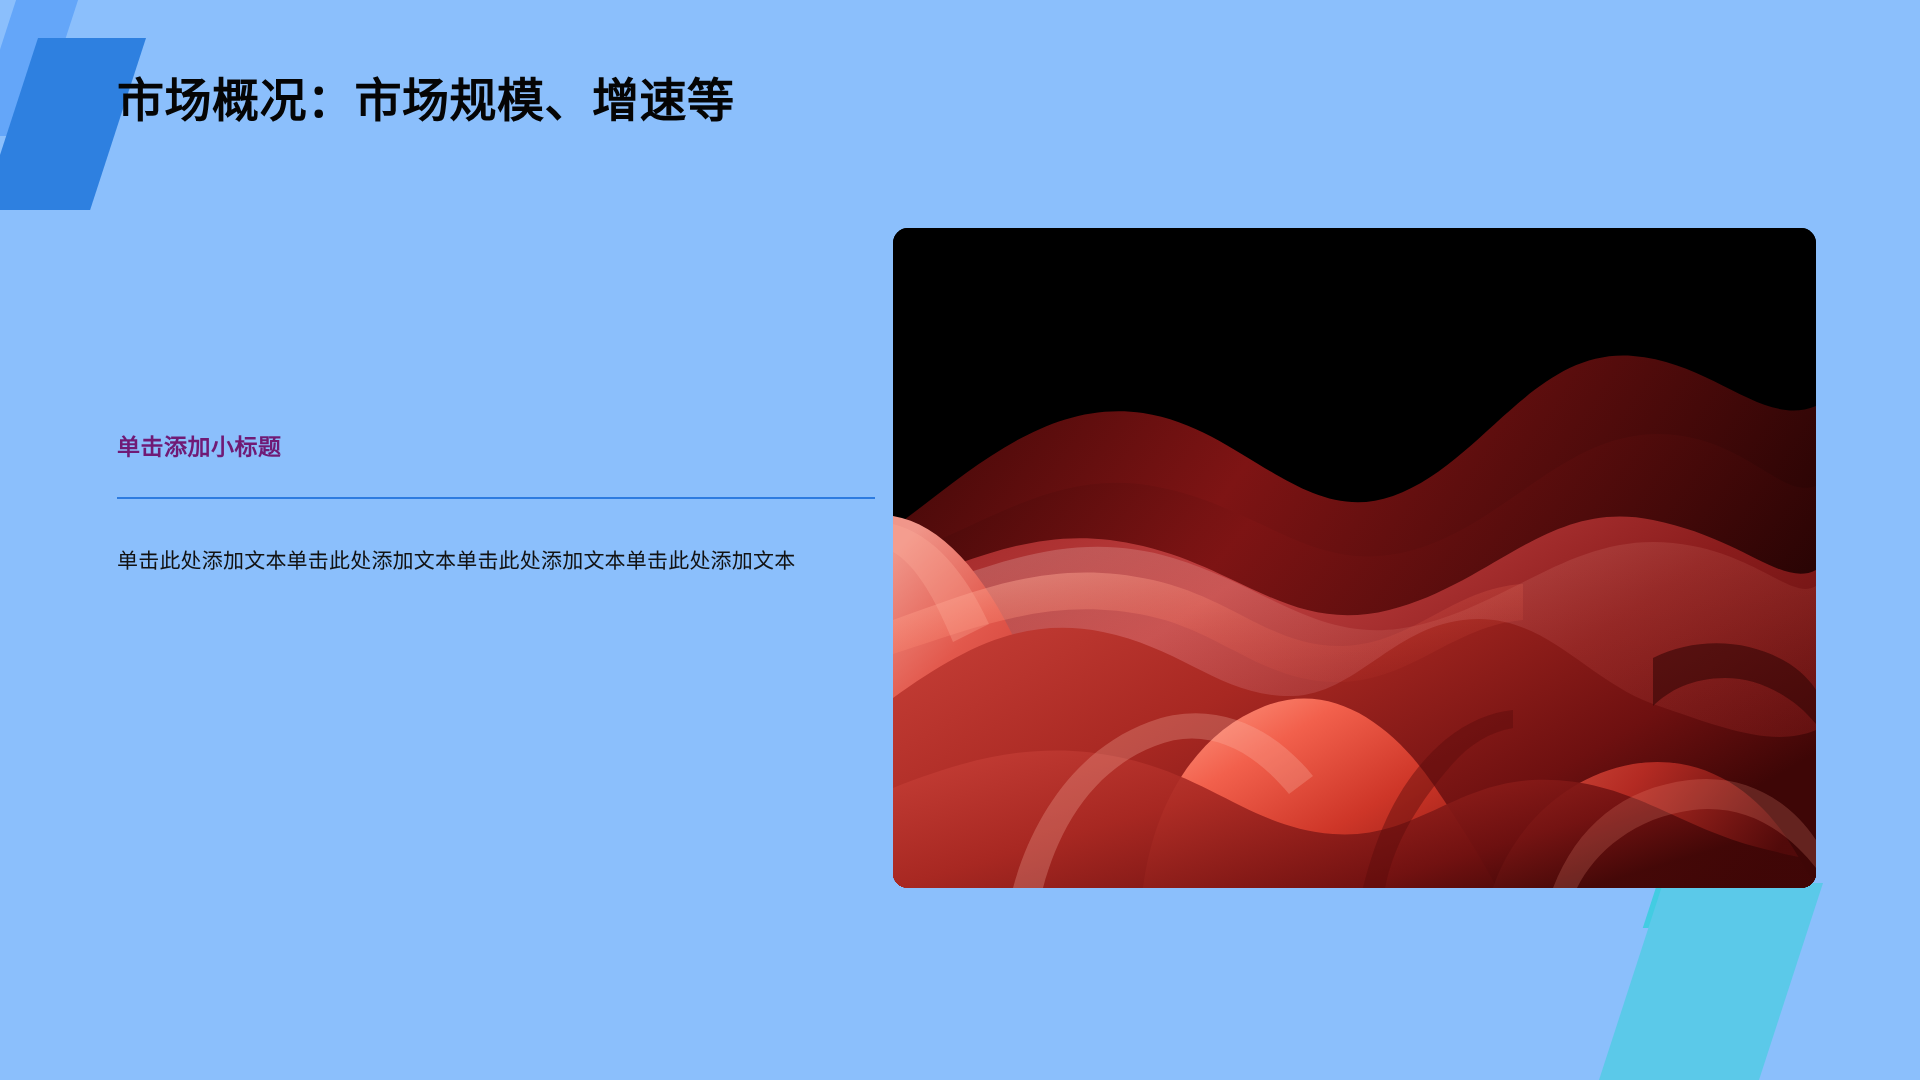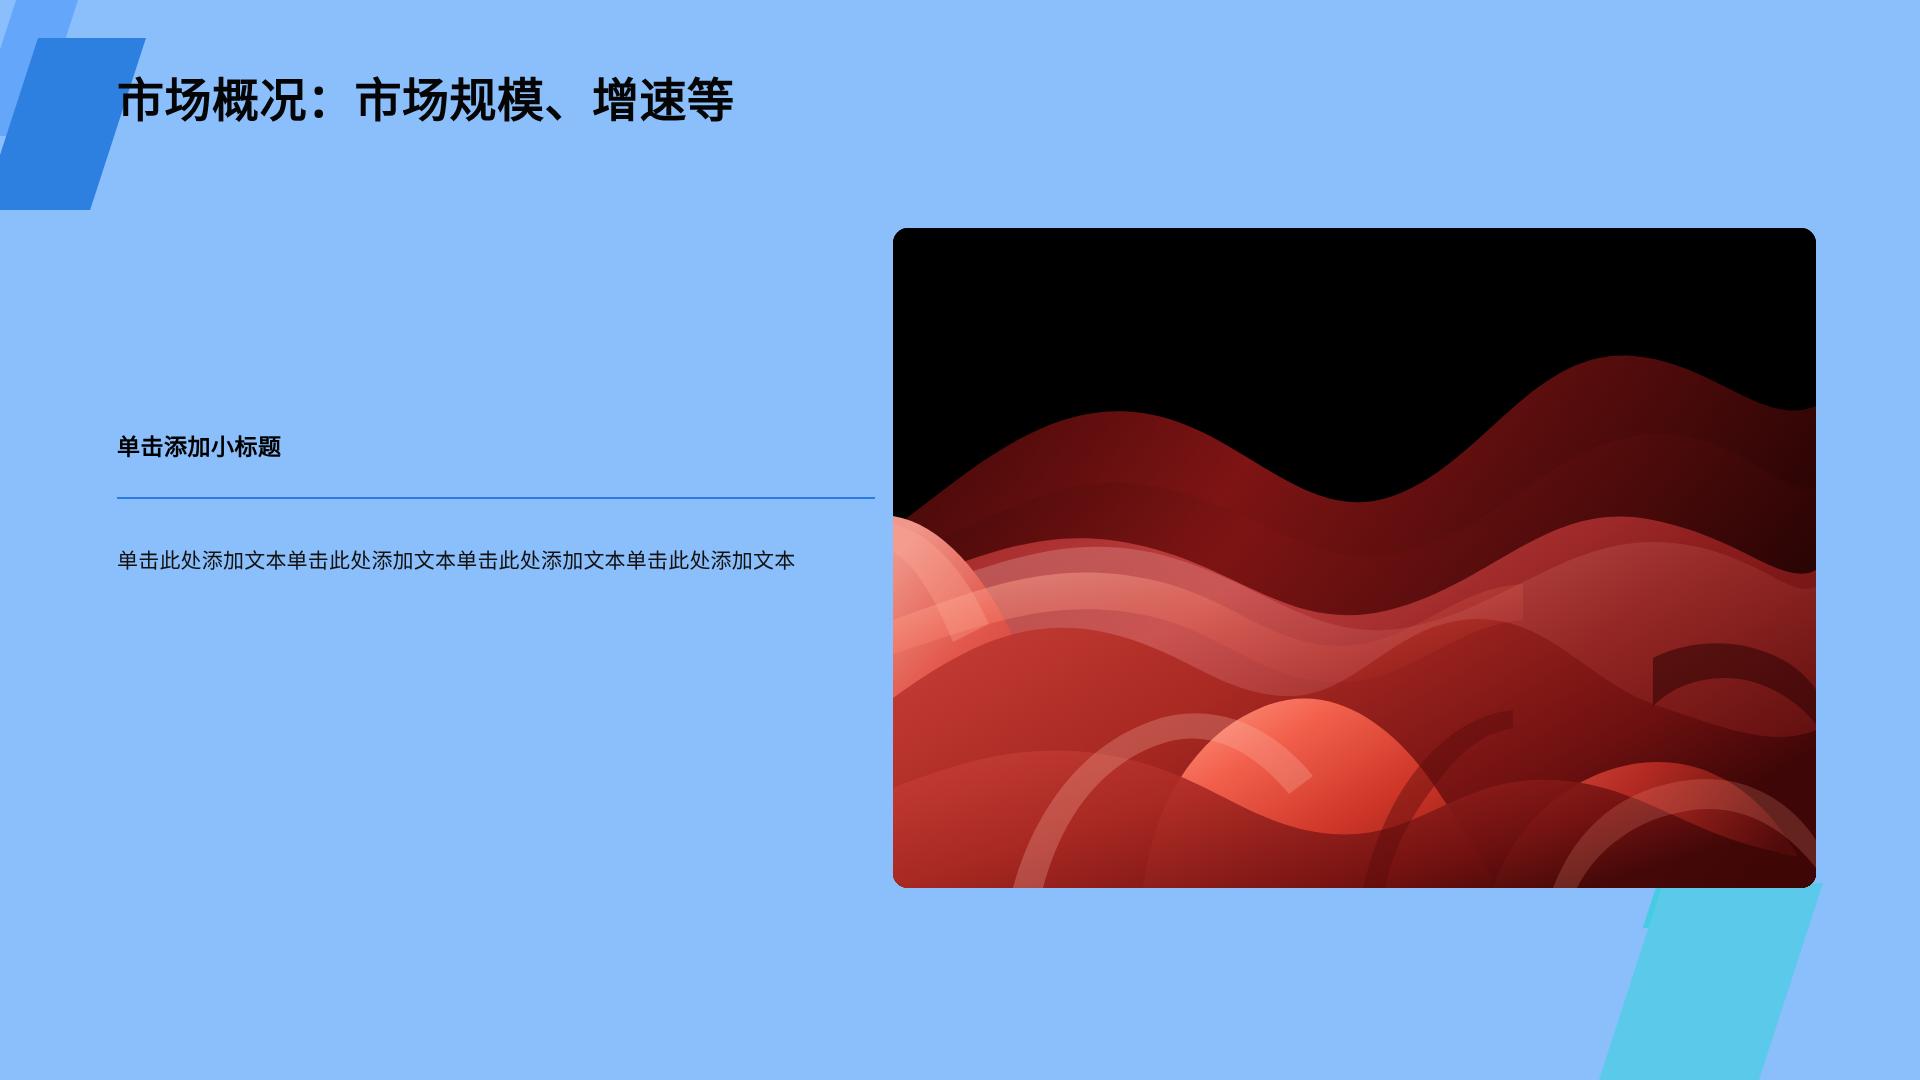--- a/index.html
+++ b/index.html
@@ -82,21 +82,21 @@
   
   .text-block {
     position: absolute;
     left: 117px;
     top: 433px;
     width: 712px;
   }
   .subtitle {
     font-size: 23px;
     font-weight: bold;
-    color: #000000;
+    color: #701a75;
     letter-spacing: 0.5px;
     line-height: 1.3;
   }
   .divider {
     margin-top: 34px;
     width: 758px;
     height: 2px;
     background: #2D7BE0;
   }
   .body-text {

